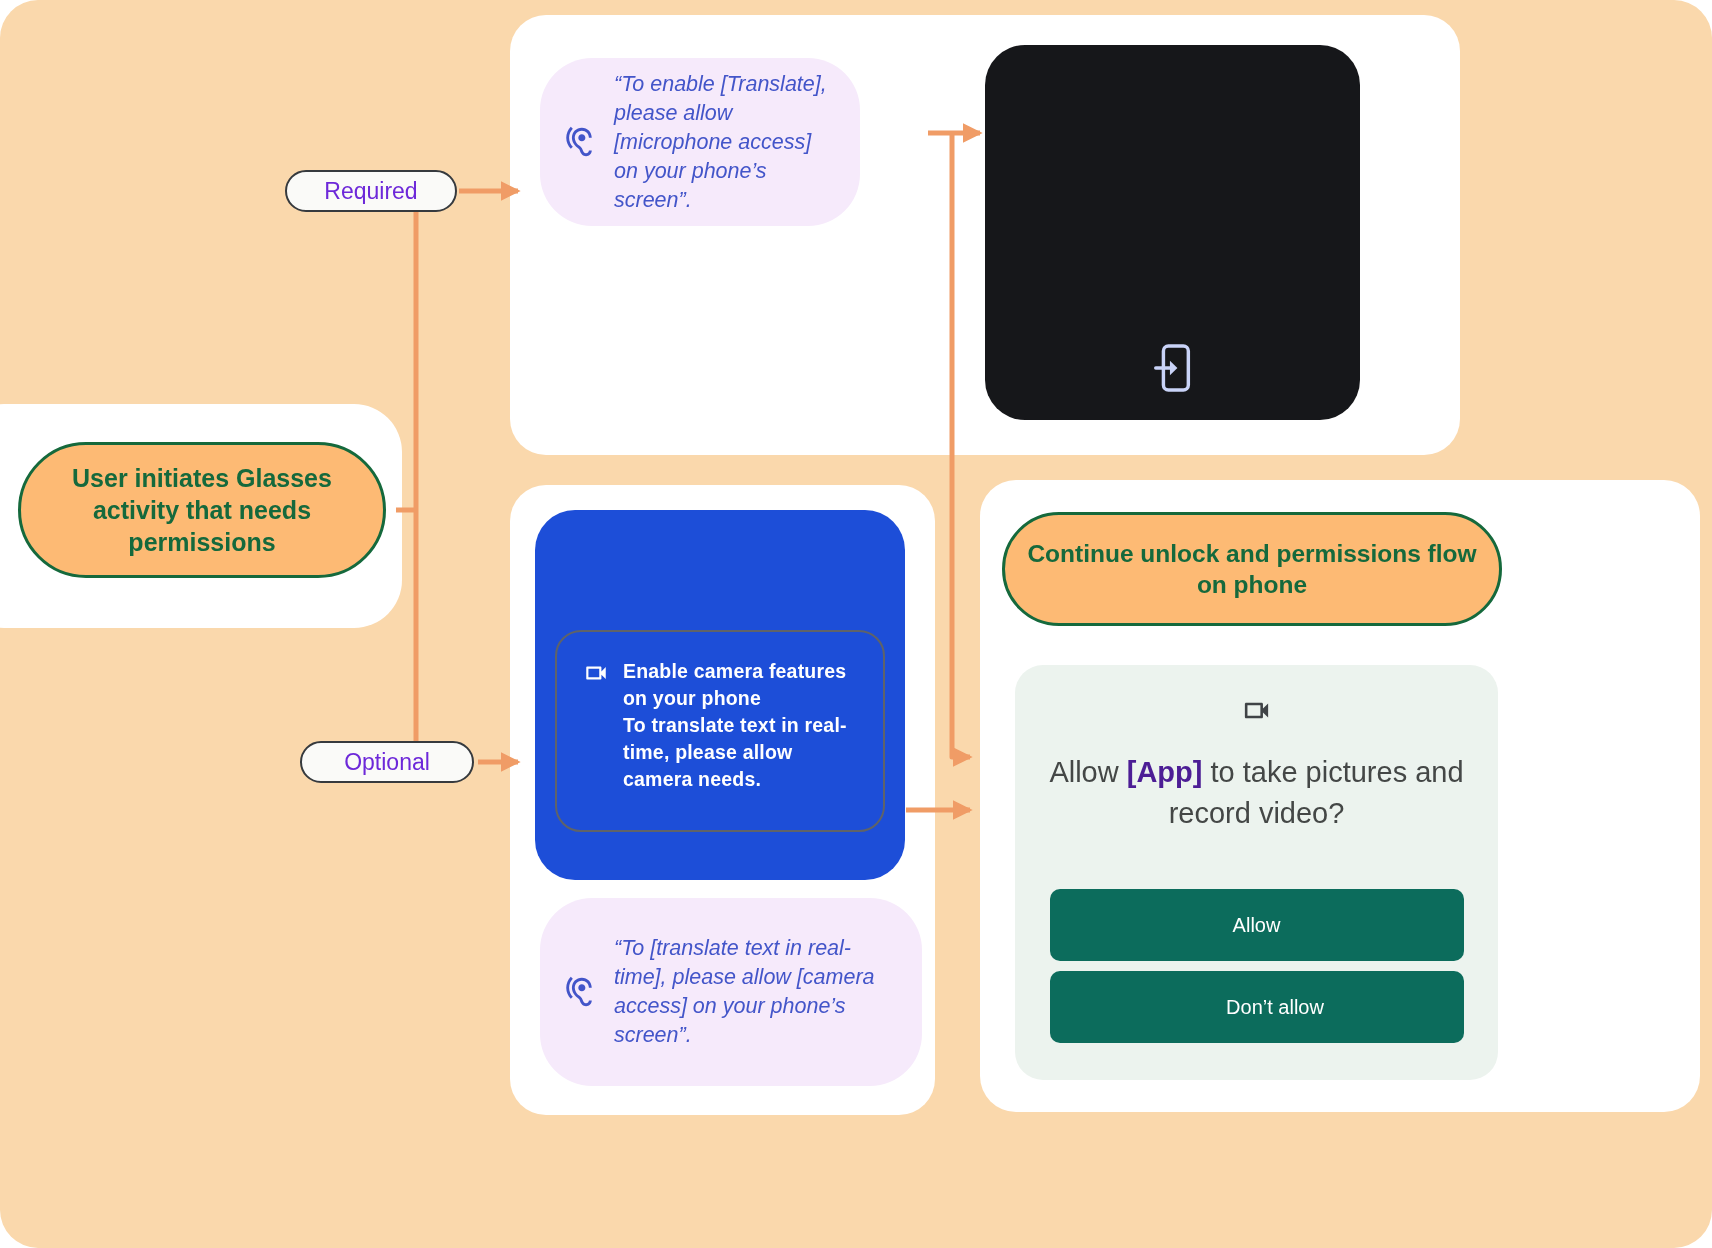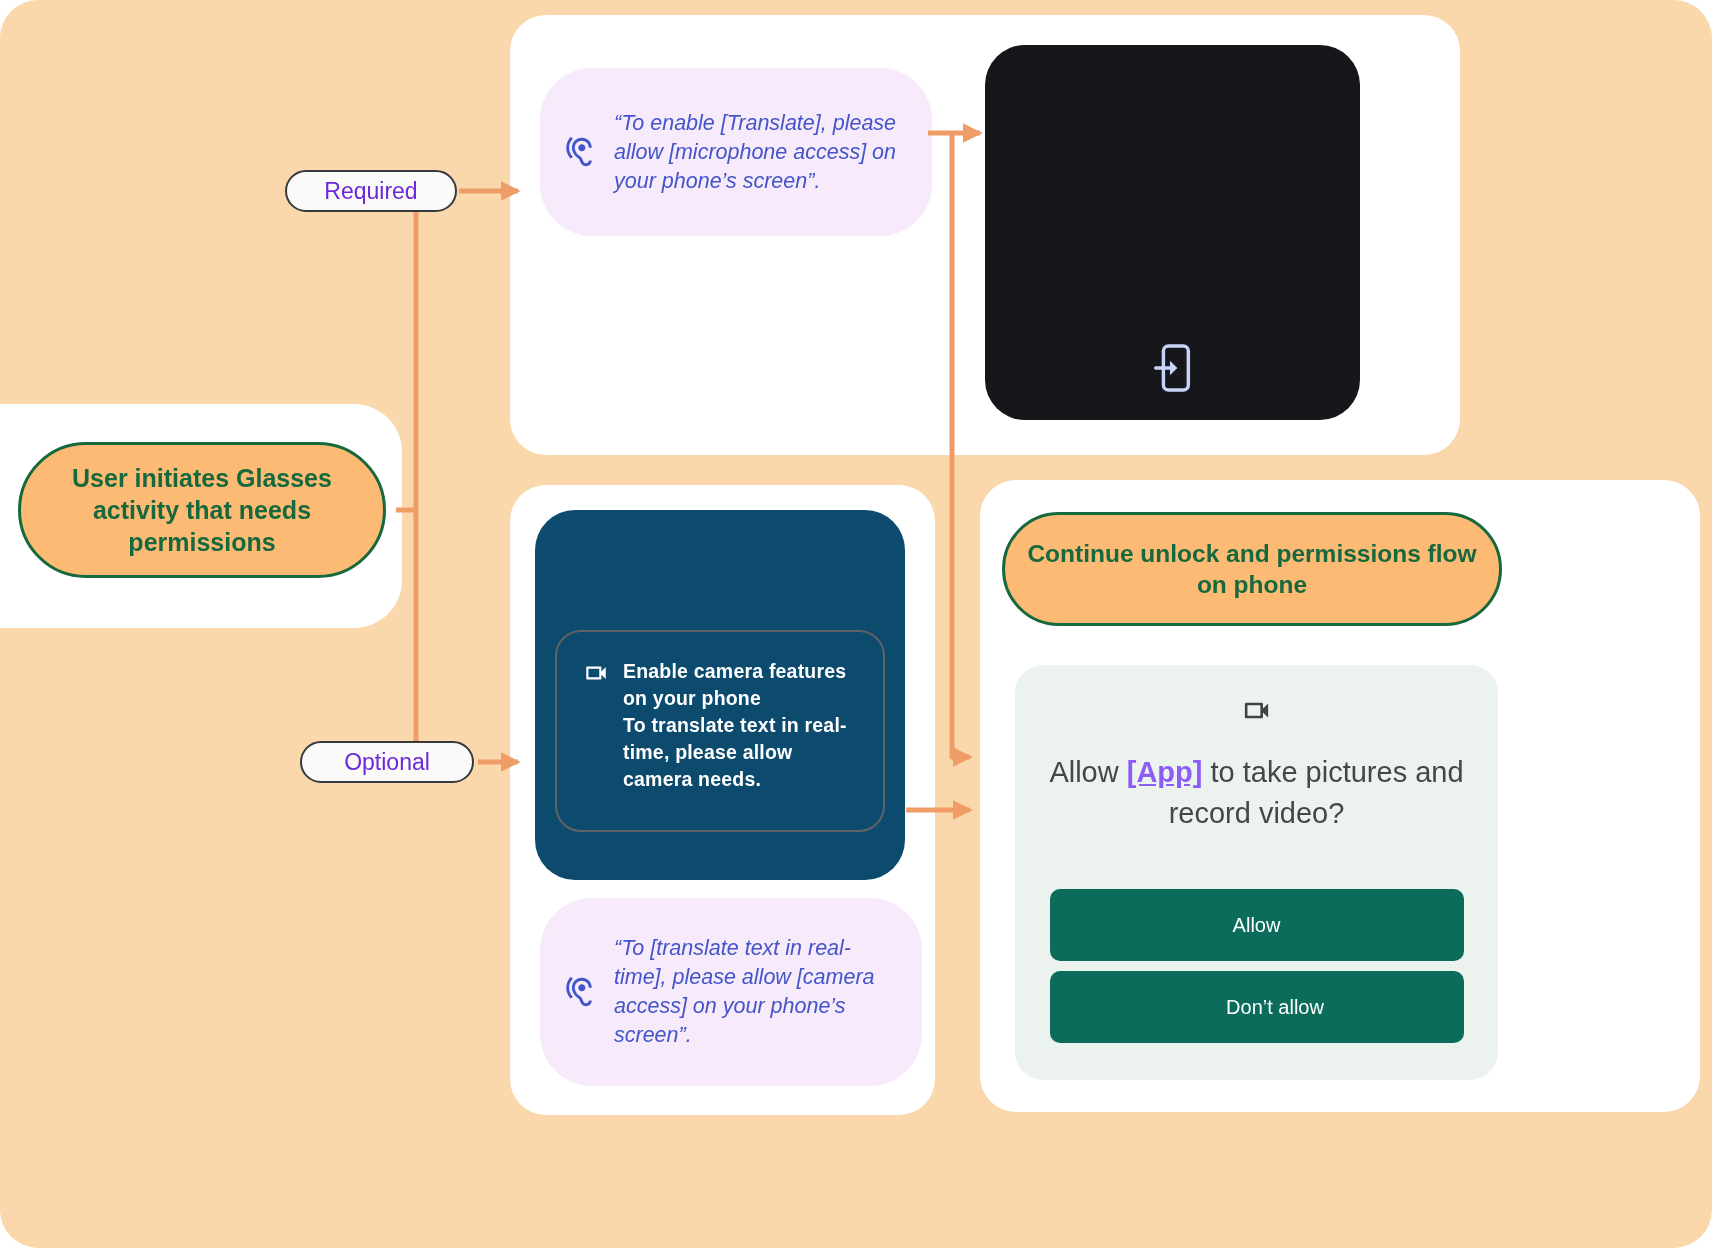--- a/index.html
+++ b/index.html
@@ -67,38 +67,38 @@
   .right-card { left: 980px; top: 480px; width: 720px; height: 632px; }
   
   .bubble {
     position: absolute;
     background: #F6EAFB;
     border-radius: 52px;
     display: flex; align-items: center;
     gap: 18px;
     padding: 0 26px 0 22px;
   }
-  .bubble-top    { left: 540px; top: 68px;  width: 392px; height: 168px; }
+  .bubble-top    { left: 540px; top: 58px;  width: 320px; height: 168px; }
   .bubble-bottom { left: 540px; top: 898px; width: 382px; height: 188px; }
   .bubble-text {
     margin: 0;
     font-style: italic;
     color: #4355C9;
     font-size: 21.5px; line-height: 29px;
   }
   .ear { flex: 0 0 auto; display: inline-flex; }
   
   .screen { position: absolute; border-radius: 40px; }
   .phone-screen { left: 985px; top: 45px; width: 375px; height: 375px; background: #16171A; }
   .phone-open-icon {
     position: absolute; left: 50%; bottom: 26px;
     transform: translateX(-50%);
     display: inline-flex;
   }
-  .glasses-screen { left: 535px; top: 510px; width: 370px; height: 370px; background: #0c4a6e; }
+  .glasses-screen { left: 535px; top: 510px; width: 370px; height: 370px; background: #1d4ed8; }
   .glasses-dialog {
     position: absolute;
     left: 20px; top: 120px;
     width: 330px; height: 202px;
     border: 2px solid #5F6368;
     border-radius: 26px;
     padding: 26px 14px 0 26px;
     display: flex; gap: 14px;
   }
   .glasses-cam { flex: 0 0 auto; margin-top: 2px; display: inline-flex; }
@@ -121,21 +121,21 @@
     padding-top: 30px;
   }
   .perm-cam { display: inline-flex; }
   .perm-text {
     margin: 26px 0 0 0;
     width: 430px;
     text-align: center;
     color: #444746;
     font-size: 29px; line-height: 41px;
   }
-  .perm-text b { color: #8b5cf6; font-weight: 700; text-decoration: underline; }
+  .perm-text b { color: #4c1d95; font-weight: 700; }
   .teal-btn {
     width: 414px; height: 72px;
     border: none;
     border-radius: 10px;
     background: #0C6C5C;
     color: #ffffff;
     font-family: "Liberation Sans", sans-serif;
     font-size: 20px; font-weight: 500;
     cursor: pointer;
   }

